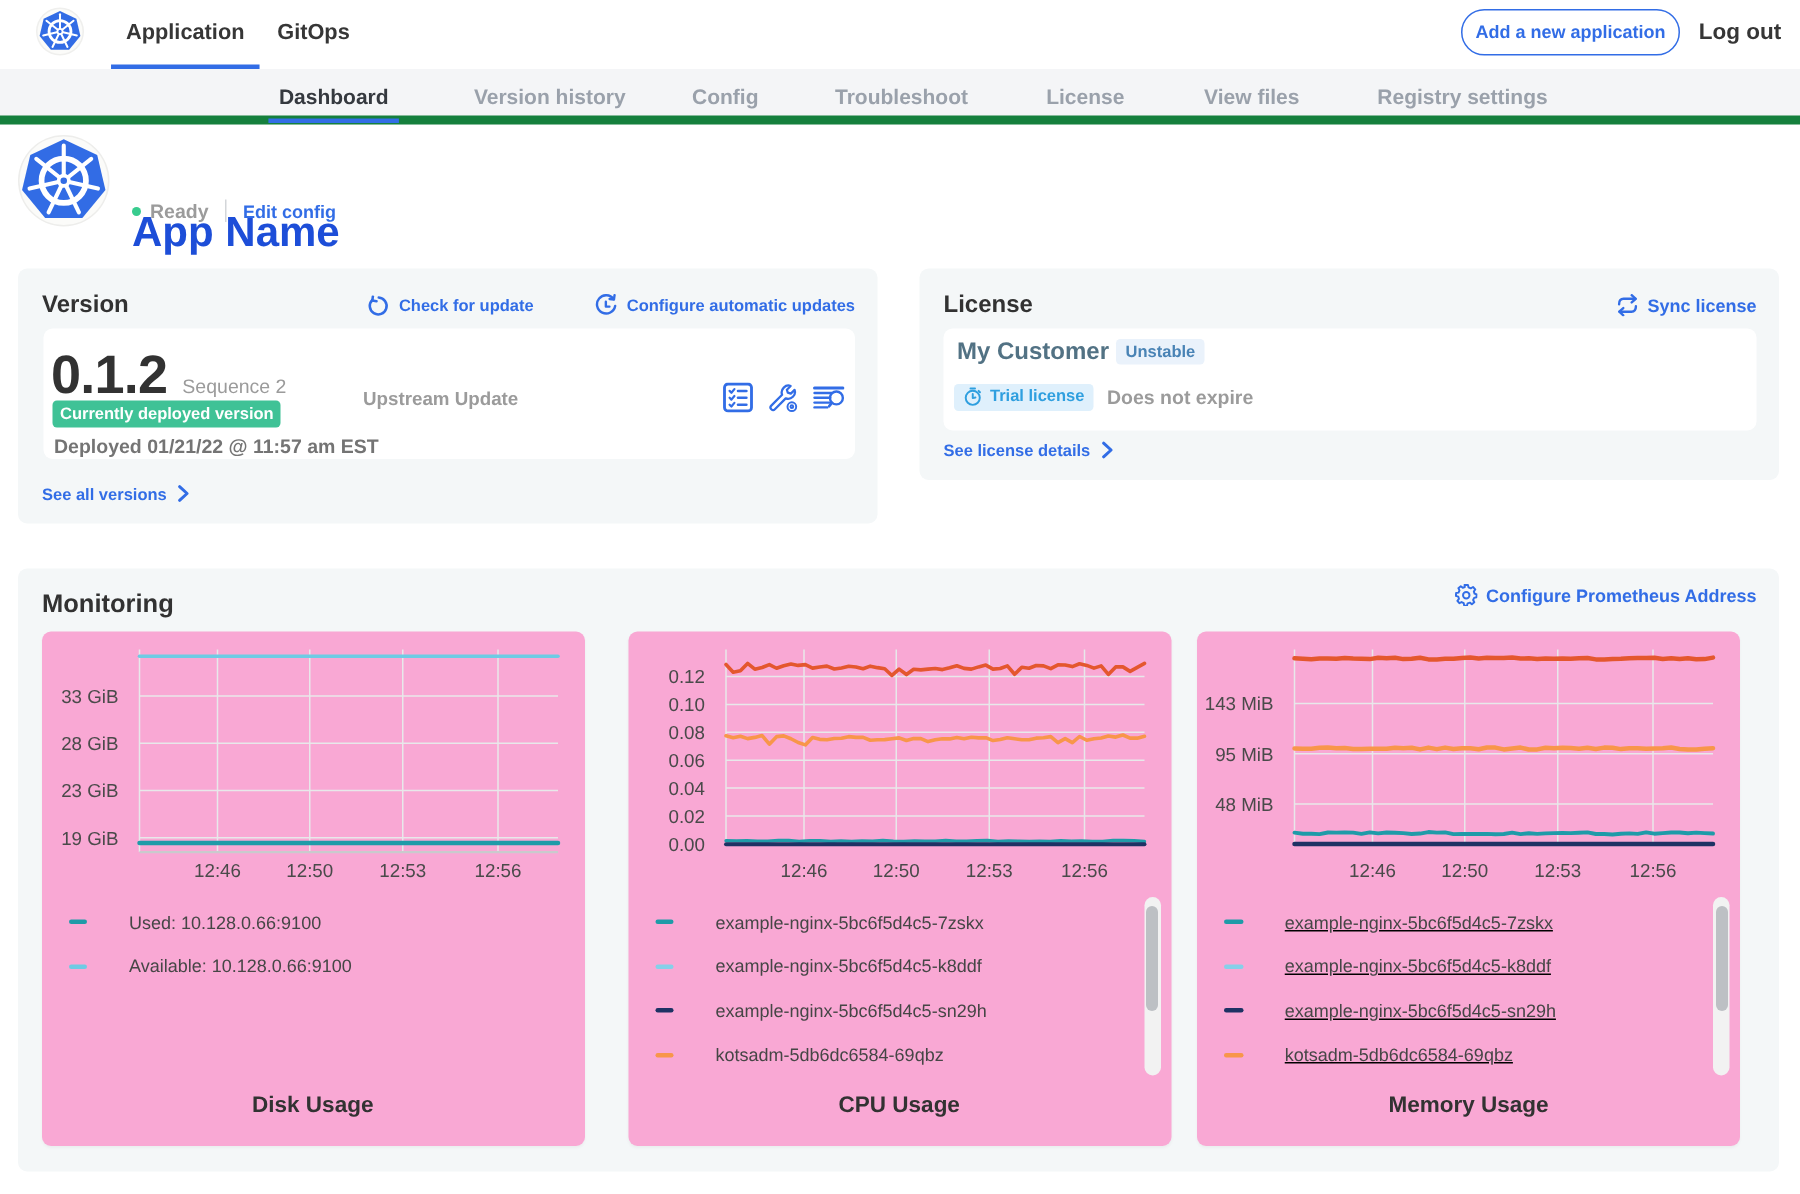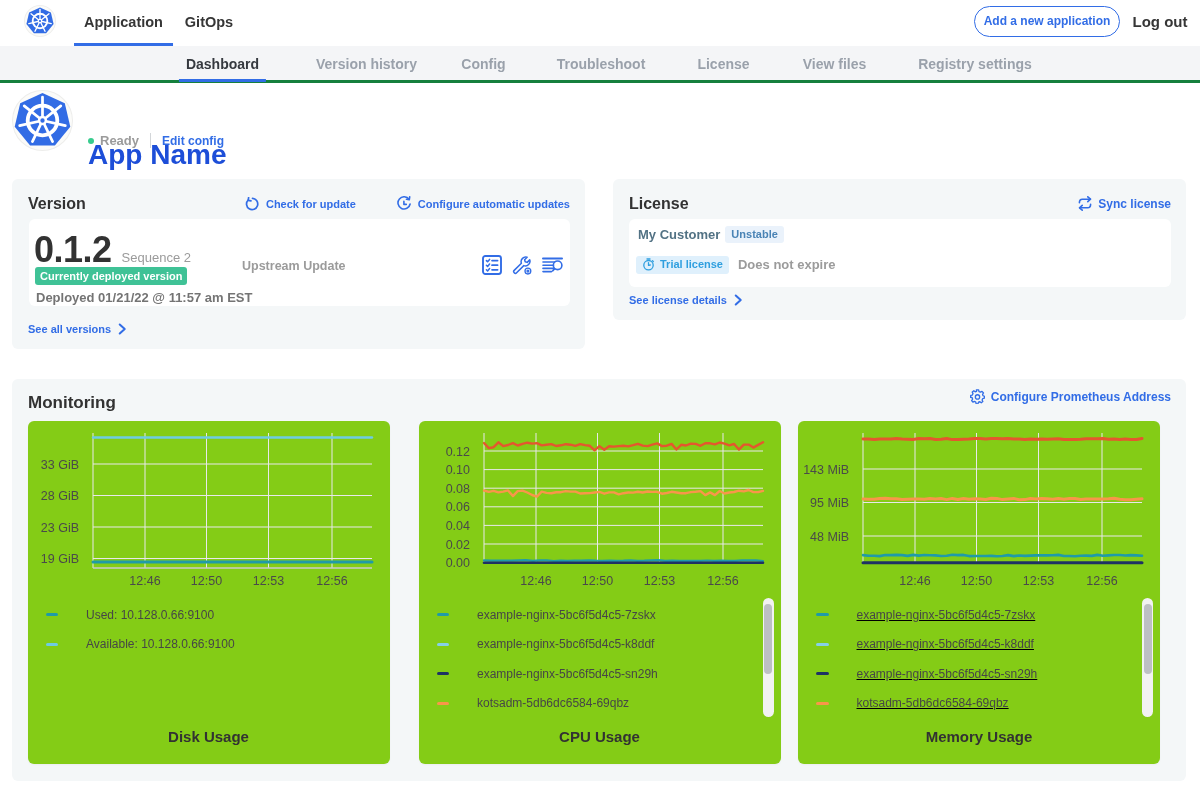--- a/index.html
+++ b/index.html
@@ -6,21 +6,21 @@
 * { margin:0; padding:0; box-sizing:border-box; }
 html,body { font-family:"Liberation Sans", sans-serif; background:#fff; width:1200px; }
 svg text { font-family:"Liberation Sans", sans-serif; }
 .topnav { height:46px; background:#fff; position:relative; }
 .topnav .logo { position:absolute; left:25px; top:6px; width:30px; height:30px; border-radius:50%; background:#fbfbf9; display:flex; align-items:center; justify-content:center; box-shadow:0 0 0 1px #efefed; }
 .navtab { position:absolute; top:0; height:46px; line-height:44px; font-size:14.5px; font-weight:700; color:#363636; transform:translateX(-50%); }
 .navtab::after { content:""; position:absolute; left:50%; transform:translateX(-50%); bottom:0; width:99px; height:3px; background:#326de6; display:none; }
 .navtab.active::after { display:block; }
 .addbtn { position:absolute; left:974px; top:6px; width:146px; height:31px; border:1px solid #326de6; border-radius:16px; color:#326de6; font-size:12px; font-weight:700; text-align:center; line-height:29px; background:#fff; }
 .logout { position:absolute; right:12.5px; top:0; height:46px; line-height:44px; font-size:15px; font-weight:700; color:#363636; }
-.subnav { height:37px; background:#f4f5f7; border-bottom:3px solid #15803d; position:relative; }
+.subnav { height:37px; background:#f4f5f7; border-bottom:6px solid #15803d; position:relative; }
 .subtab { position:absolute; top:0; height:36px; line-height:36px; font-size:14px; font-weight:700; color:#9aa1ab; transform:translateX(-50%); }
 .subtab.active { color:#35393f; }
 .subtab.active::after { content:""; position:absolute; left:50%; transform:translateX(-50%); bottom:0; width:87px; height:3px; background:#326de6; }
 .apphead { position:relative; height:96px; }
 .appicon { position:absolute; left:13px; top:8px; width:59px; height:59px; border-radius:50%; background:#fbfbf9; box-shadow:0 0 0 1px #ededeb; display:flex; align-items:center; justify-content:center; }
 .apptitle { position:absolute; left:88px; top:10px; font-size:28px; font-weight:700; color:#1d4ed8;margin-top:46px;  }
 .appstatus { position:absolute; left:88px; top:50px; height:15px; display:flex; align-items:center; }
 .dot { width:6px; height:6px; border-radius:50%; background:#38cc8e; margin-right:6px; }
 .ready { color:#9b9b9b; font-weight:700; font-size:13px; }
 .vbar { width:1px; height:15px; background:#d3d6d9; margin:0 11px; }
@@ -29,25 +29,25 @@
 .card { position:absolute; background:#f4f7f8; border-radius:6px; }
 .card-title { font-size:16px; font-weight:700; color:#323232; }
 .whitebox { position:absolute; background:#fff; border-radius:6px; }
 .iconlink { display:flex; align-items:center; gap:6px; font-size:11px; color:#326de6; font-weight:700; white-space:nowrap; }
 .verbig { font-size:36px; letter-spacing:-0.5px; font-weight:700; color:#323232; }
 .seq { font-size:13px; color:#9b9b9b; font-weight:400; margin-left:10px; }
 .pill-green { display:inline-block; background:#3fc296; color:#fff; font-size:11px; font-weight:700; border-radius:3px; padding:3px 5px; }
 .deployed { font-size:13px; font-weight:700; color:#747474; }
 .upstream { font-size:12.5px; font-weight:700; color:#9b9b9b; }
 .seeall { font-size:11px; font-weight:700; color:#326de6; }
-.cust { font-size:13px; font-weight:700; color:#527284; }
+.cust { font-size:16px; font-weight:700; color:#527284; }
 .pill-lblue { display:inline-block; background:#eaf2fb; color:#4983b5; font-size:11px; font-weight:700; border-radius:3px; padding:2.5px 6px; }
 .pill-trial { display:inline-flex; align-items:flex-start; gap:5px; background:#dff0fc; color:#2f9fdf; font-size:11px; font-weight:700; border-radius:3px; padding:2.5px 6px; }
 .noexpire { font-size:13px; font-weight:700; color:#9b9b9b; margin-left:9px; }
-.chartcard { position:absolute; top:42px; width:362px; height:343px; background:#84cc16; border-radius:6px; box-shadow:0 1px 2px rgba(0,0,0,0.04); }
+.chartcard { position:absolute; top:42px; width:362px; height:343px; background:#f9a8d4; border-radius:6px; box-shadow:0 1px 2px rgba(0,0,0,0.04); }
 .legend { position:relative; margin-top:7px; }
 .lrow { display:flex; align-items:center; height:29.5px; padding-left:18px; }
 .dash { width:12.5px; height:3px; border-radius:1.5px; flex:none; }
 .ltxt { font-size:12px; color:#464646; margin-left:28px; white-space:nowrap; }
 .sbtrack { position:absolute; right:7px; top:-2.5px; width:11px; height:119px; background:#f2f2f2; border-radius:5.5px; }
 .sbthumb { position:absolute; left:1.5px; top:6px; width:8px; height:70px; background:#bdc0c4; border-radius:4px; }
 .ctitle { position:absolute; left:0; right:0; top:307px; text-align:center; font-size:15px; font-weight:700; color:#323232; }
 </style>
 </head>
 <body>

